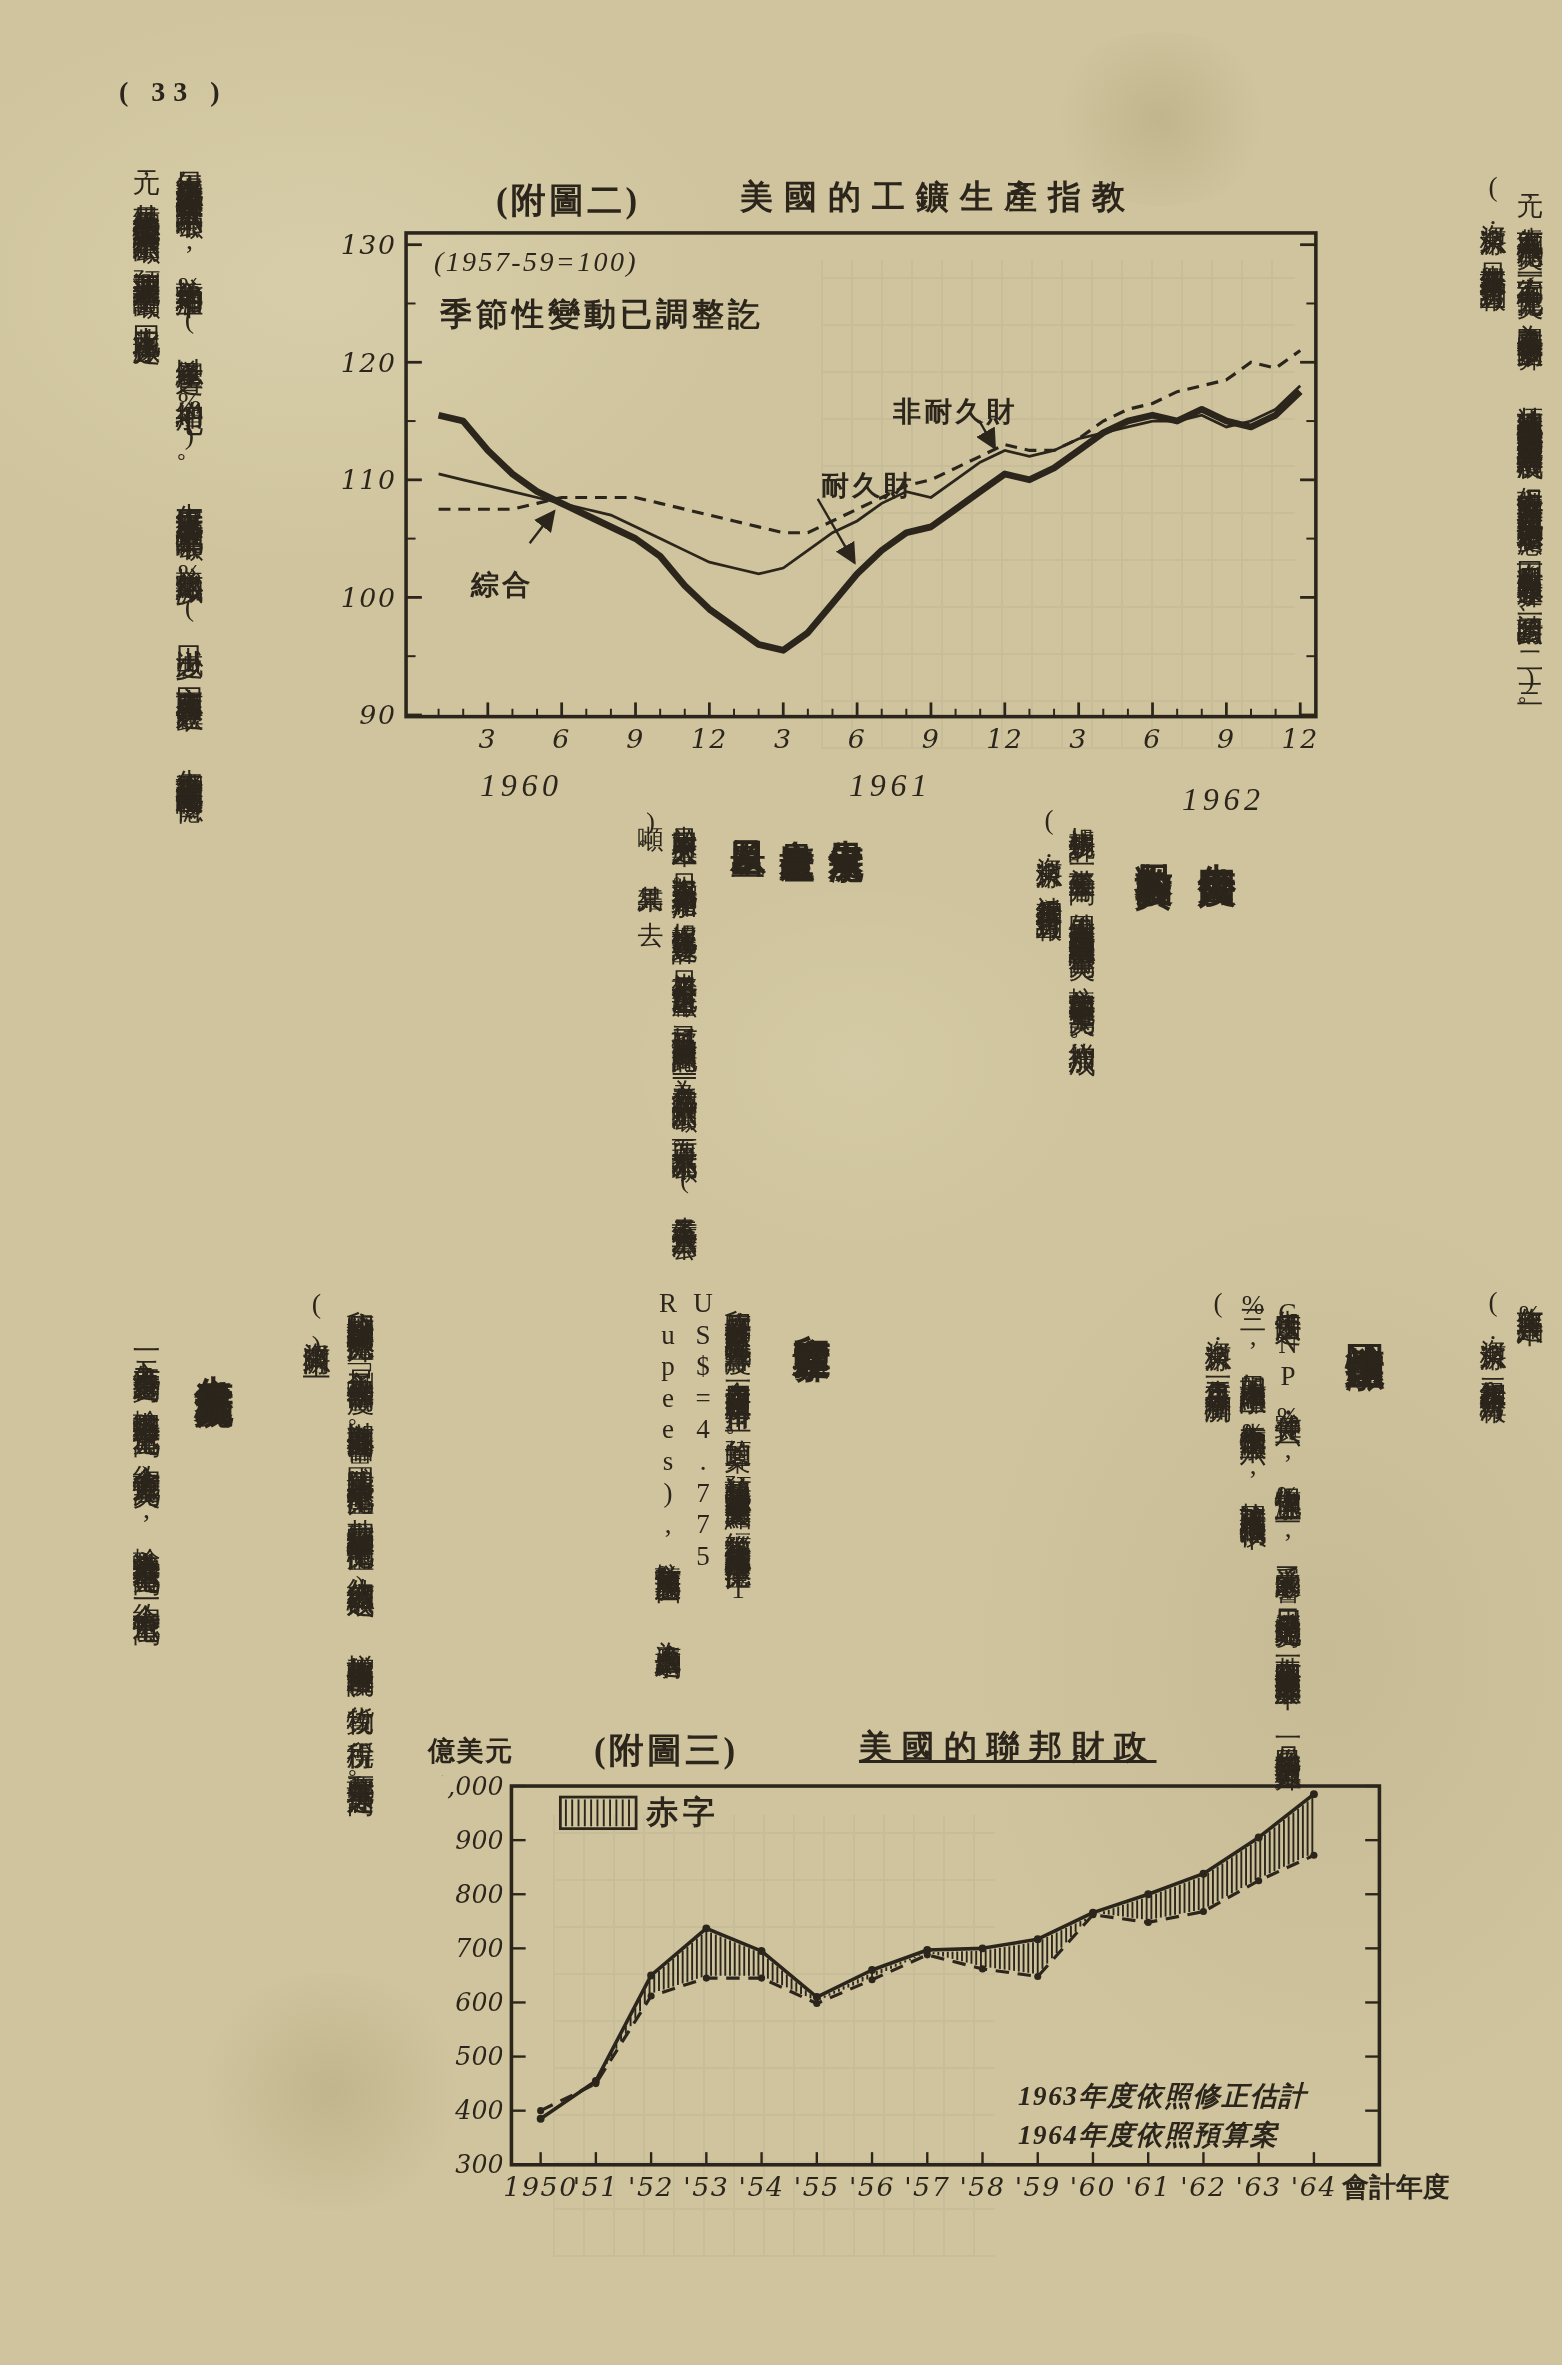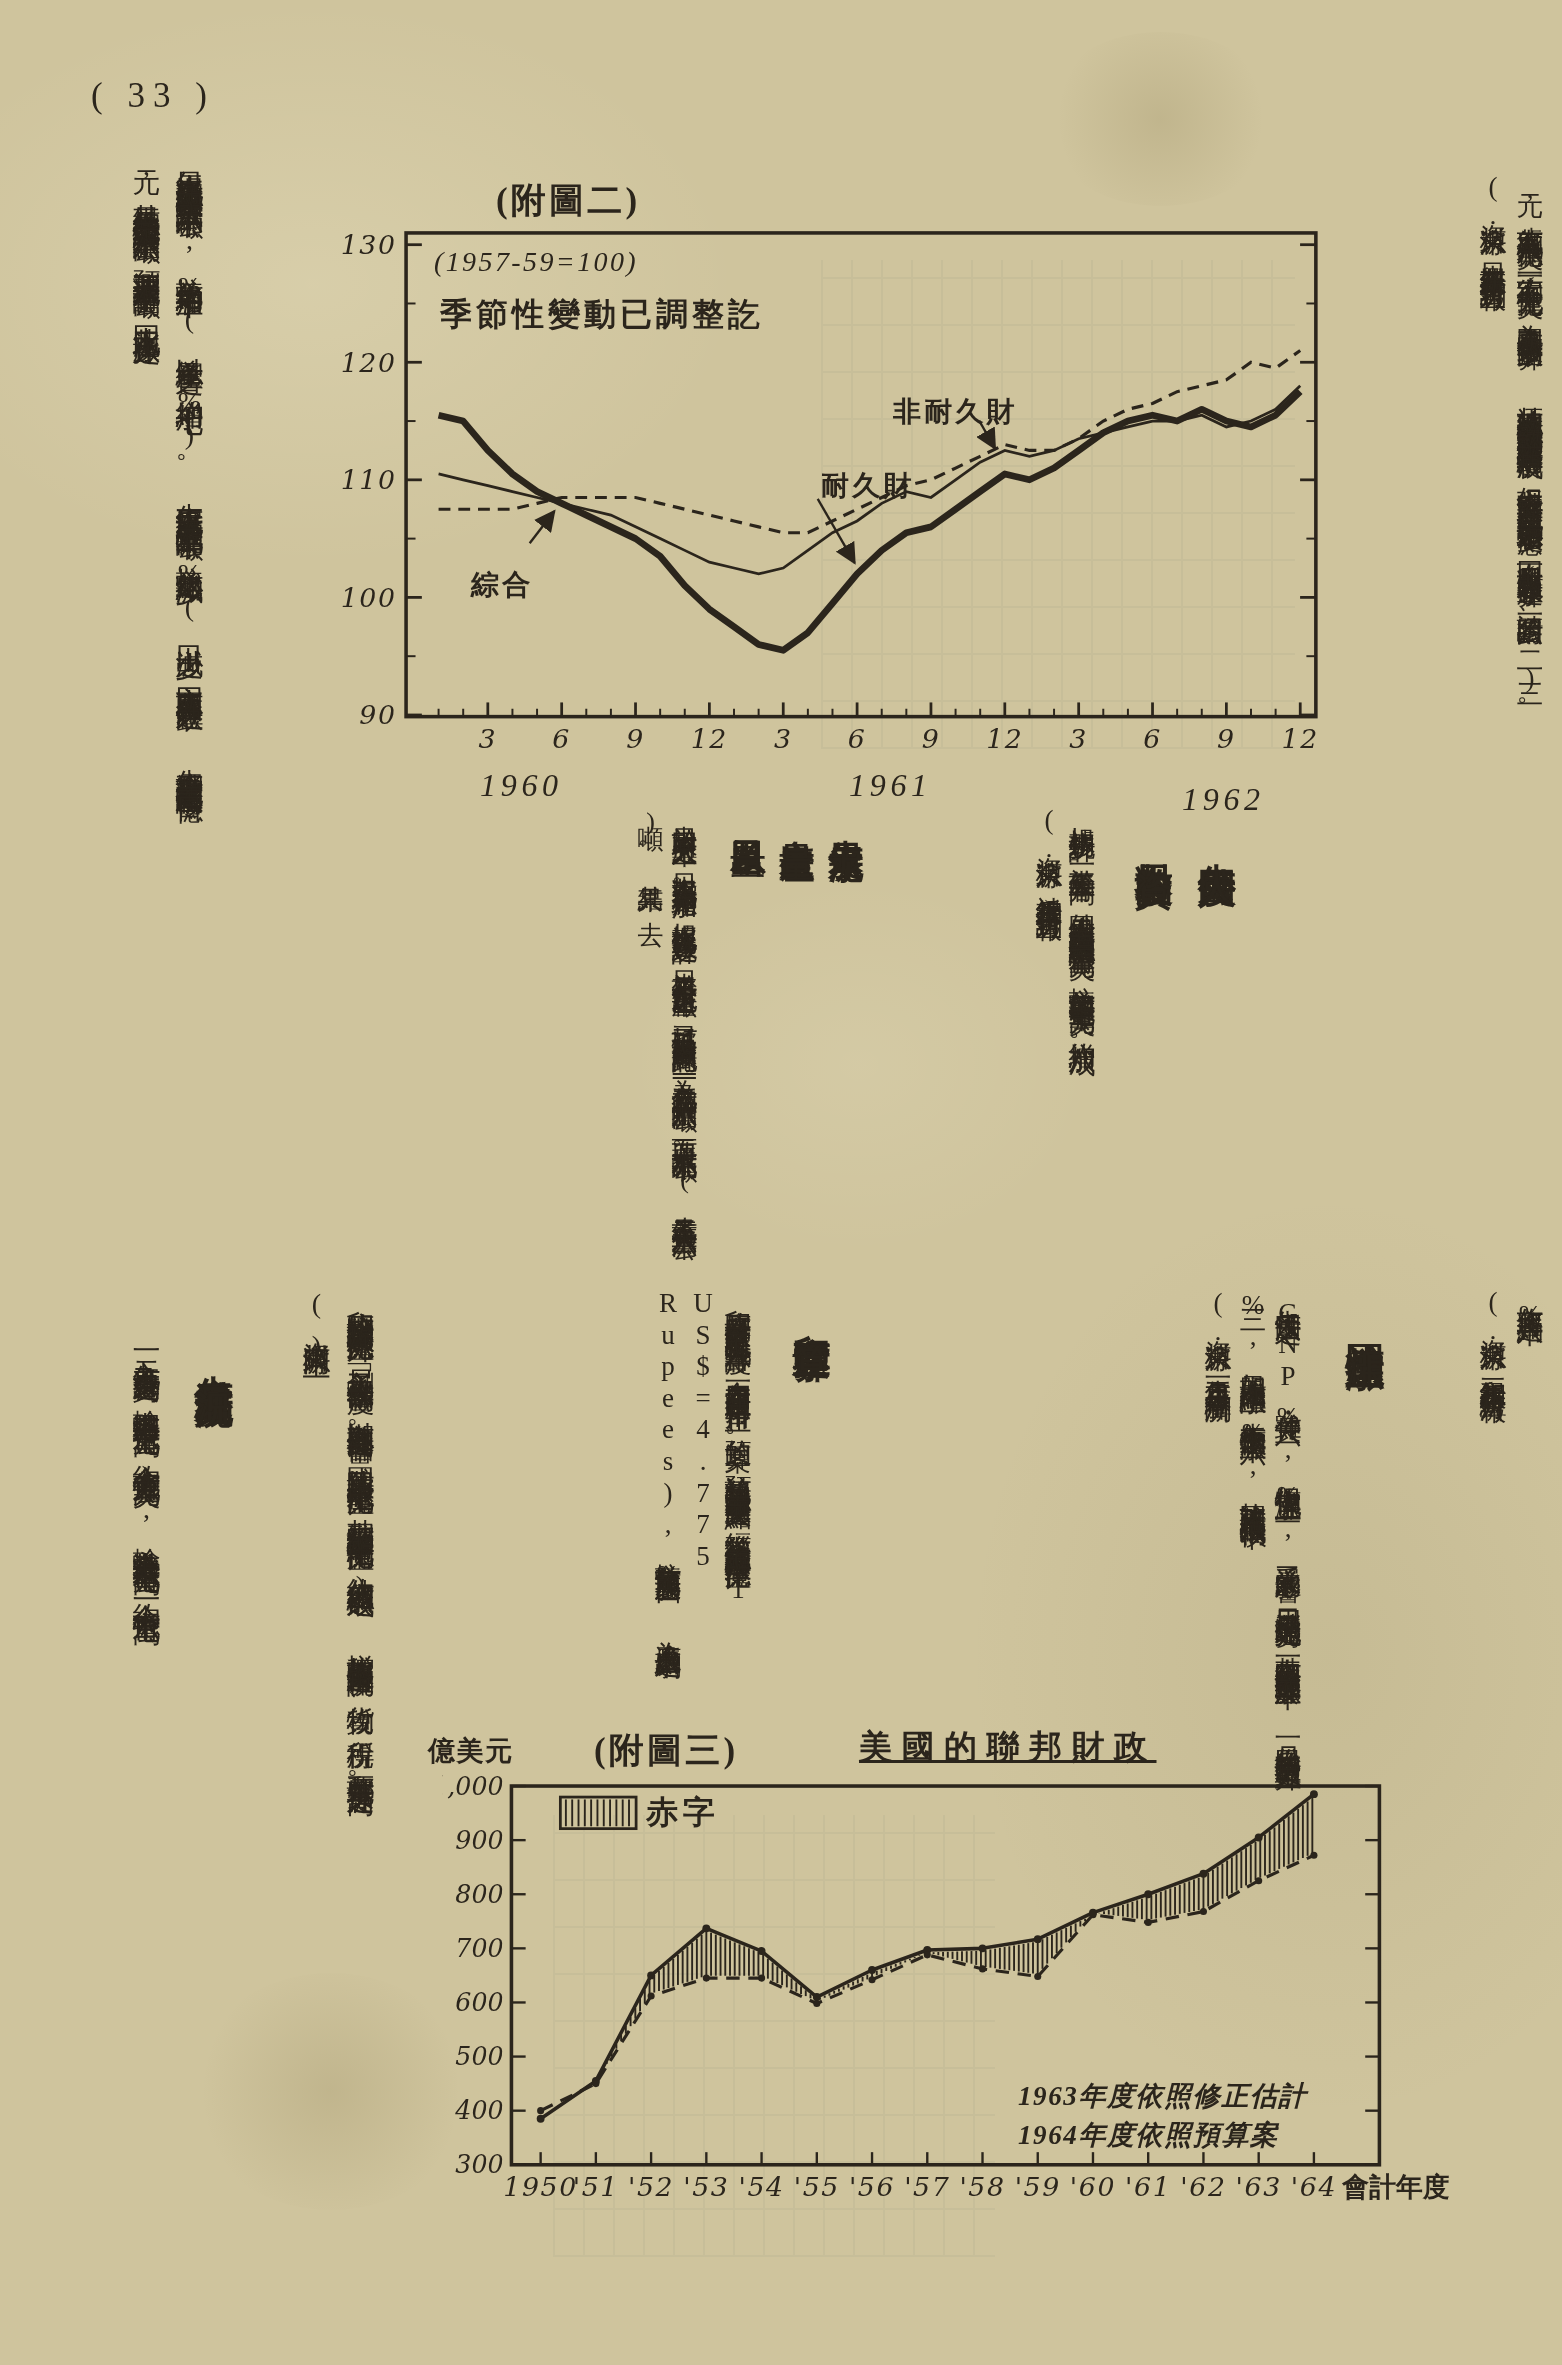--- a/index.html
+++ b/index.html
@@ -21,21 +21,21 @@
   .stain{position:absolute;border-radius:50%;pointer-events:none;
     background:radial-gradient(circle, rgba(105,90,45,.14), transparent 70%);}
   
   .v{position:absolute;writing-mode:vertical-rl;text-orientation:upright;
      color:var(--ink);letter-spacing:1.6px;}
   .v p{margin:0;}
   .art{font-size:27px;line-height:37px;}
   .headline{white-space:pre-line;font-weight:bold;}
   .h{position:absolute;color:var(--ink);}
   .src{}
-  #pageno{left:91px;top:76px;font-size:35px;letter-spacing:8px;}
+  #pageno{left:119px;top:76px;font-size:28px;letter-spacing:8px;font-weight:bold;}
   
   #us-budget{top:172px;right:14px;height:641px;}
   
   #c1-figlabel{left:496px;top:177px;font-size:35px;letter-spacing:3.2px;font-weight:bold;}
   #c1-title{left:740px;top:175px;font-size:33px;letter-spacing:11px;font-weight:bold;}
   #c1-wrap{position:absolute;left:339px;top:205px;width:1010px;height:624px;}
   #c1-svg{position:absolute;left:0;top:0;}
   #c1-note1{position:absolute;left:95px;top:41px;font-size:28px;font-style:italic;letter-spacing:2.4px;}
   #c1-note2{position:absolute;left:101px;top:88px;font-size:32px;letter-spacing:4px;font-weight:bold;}
   .curve-label{position:absolute;font-size:28px;font-weight:bold;letter-spacing:3.2px;color:var(--ink);}
@@ -84,20 +84,21 @@
   <div class="stain" style="left:189px;top:1973px;width:284px;height:237px;"></div>
 
   <div id="pageno" class="h">( 33 )</div>
 
   <section class="v art" id="us-budget">
     <p>元,歲出約九百八十八億美元,赤字約一百一十九億美元(為美國在平時赤字最多的預算)。甘迺廸總統企圖以鉅額的減稅與積極的財政政策維持高水準的經濟成長,但主張健全財政者却對自一九六一年以後赤字之累增表示憂慮,因而反對甘氏之鉅額赤字題算(請參照附圖一、二、三)。</p>
     <p class="src">(資料來源:日本興業銀行本年二月份調查月報)</p>
   </section>
 
   <div id="c1-figlabel" class="h">(附圖二)</div>
+  <div id="c1-title" class="h">美國的工鑛生產指教</div>
   <div class="yearlab" id="c1-year0">1960</div>
   <div class="yearlab" id="c1-year1">1961</div>
   <div class="yearlab" id="c1-year2">1962</div>
   <div id="c1-wrap">
     <svg id="c1-svg" width="1010" height="624" viewBox="0 0 1280 790">
         <defs>
           <marker id="arw" viewBox="0 0 10 10" refX="9" refY="5" markerWidth="9" markerHeight="9" orient="auto">
             <path d="M0,0 L10,5 L0,10 z" fill="#2b251c"></path>
           </marker>
         </defs>

